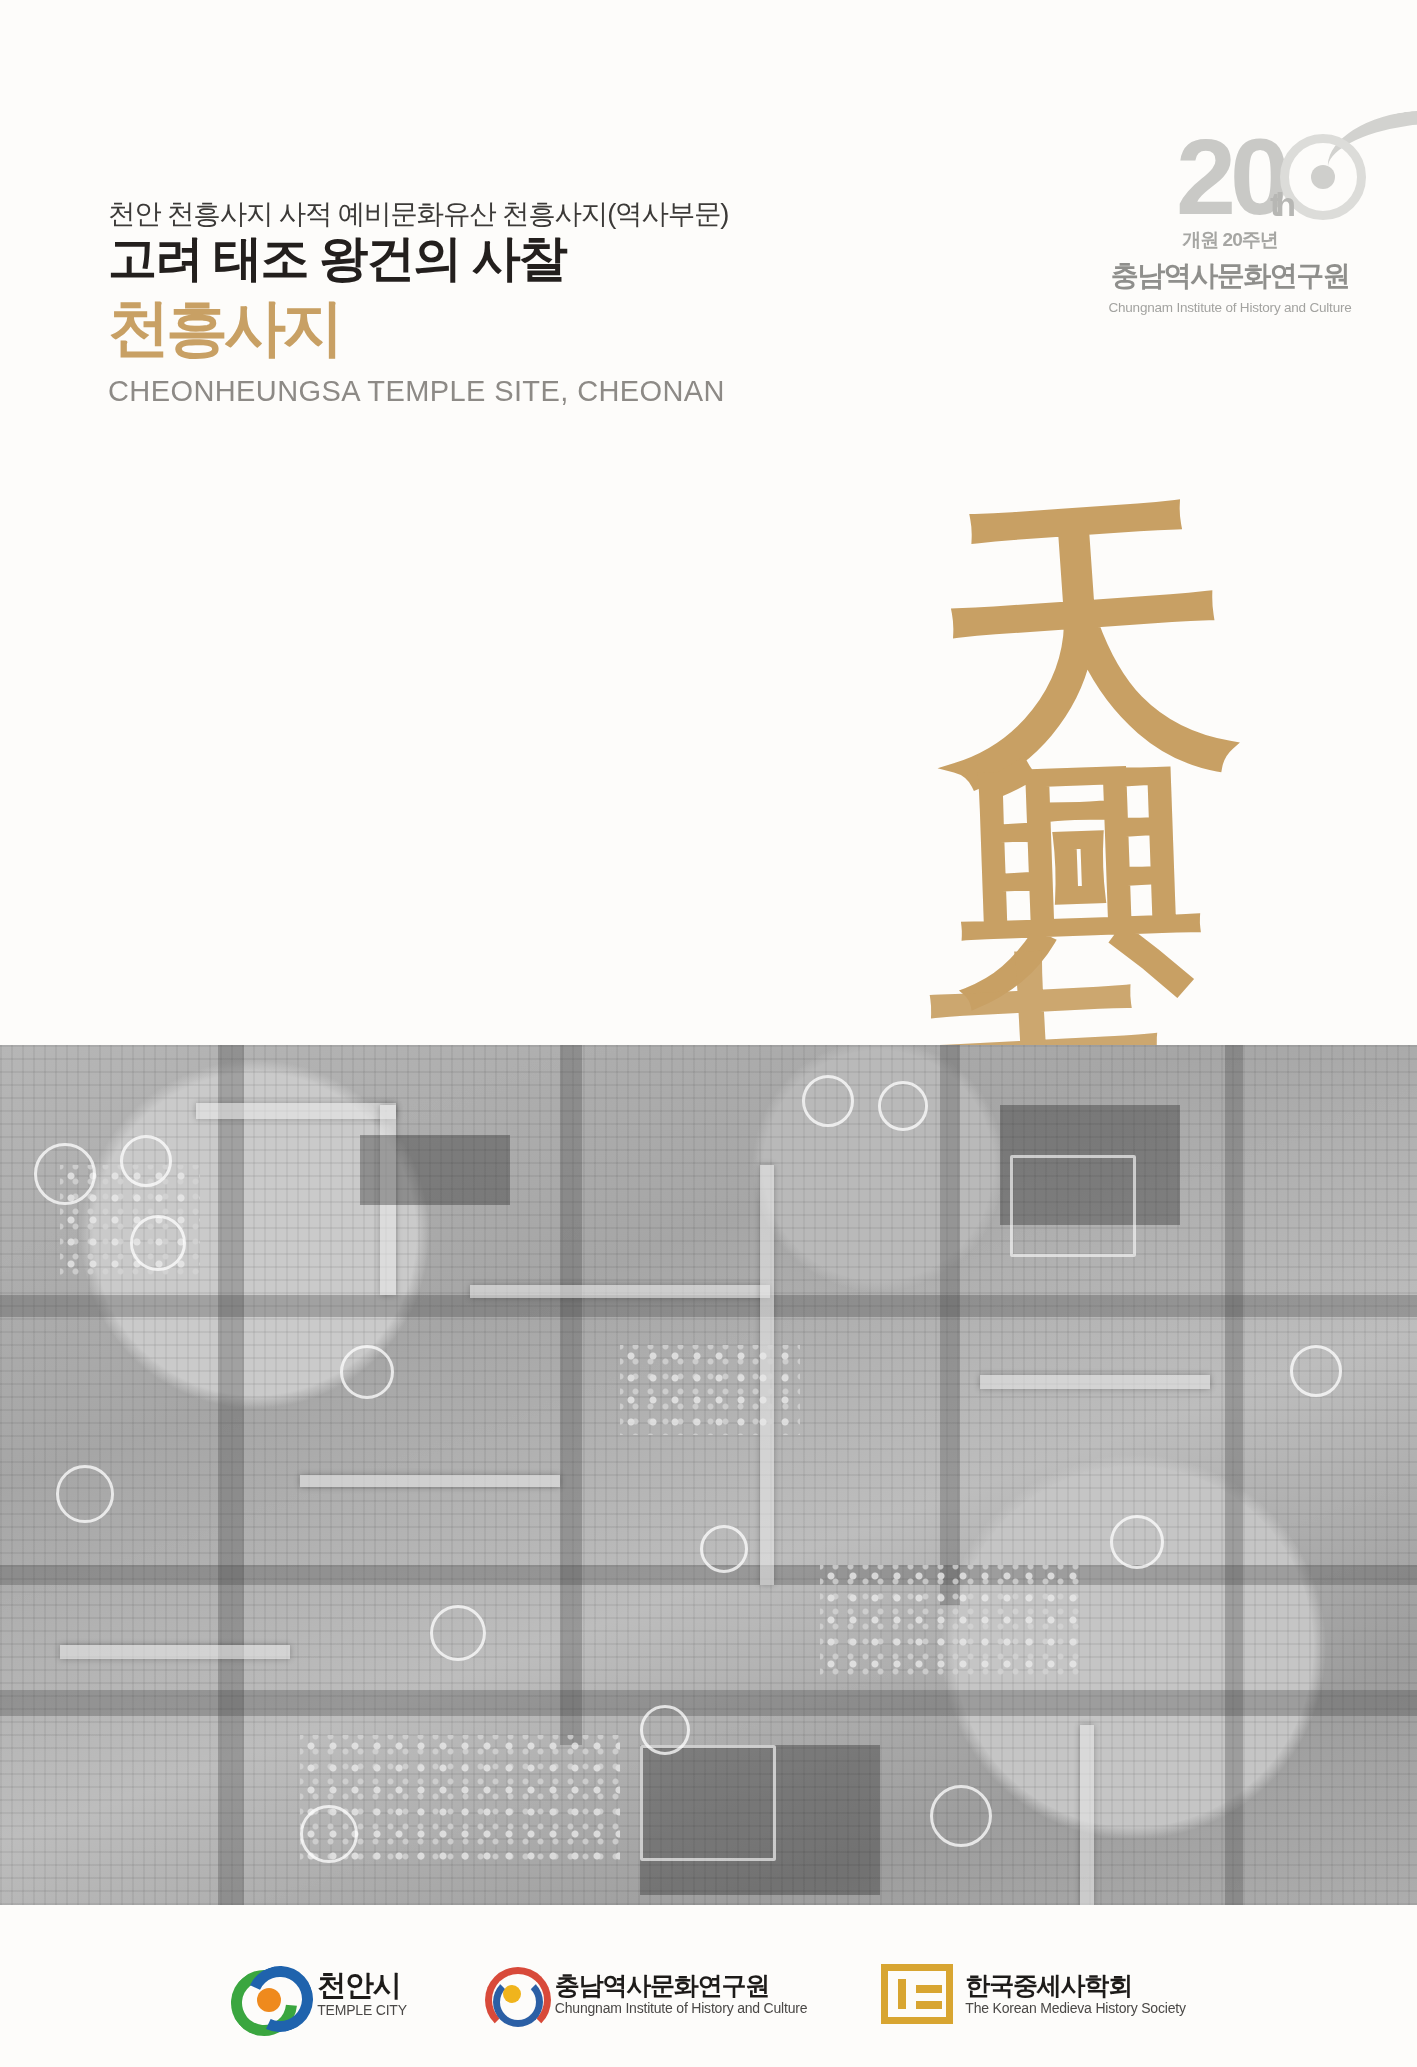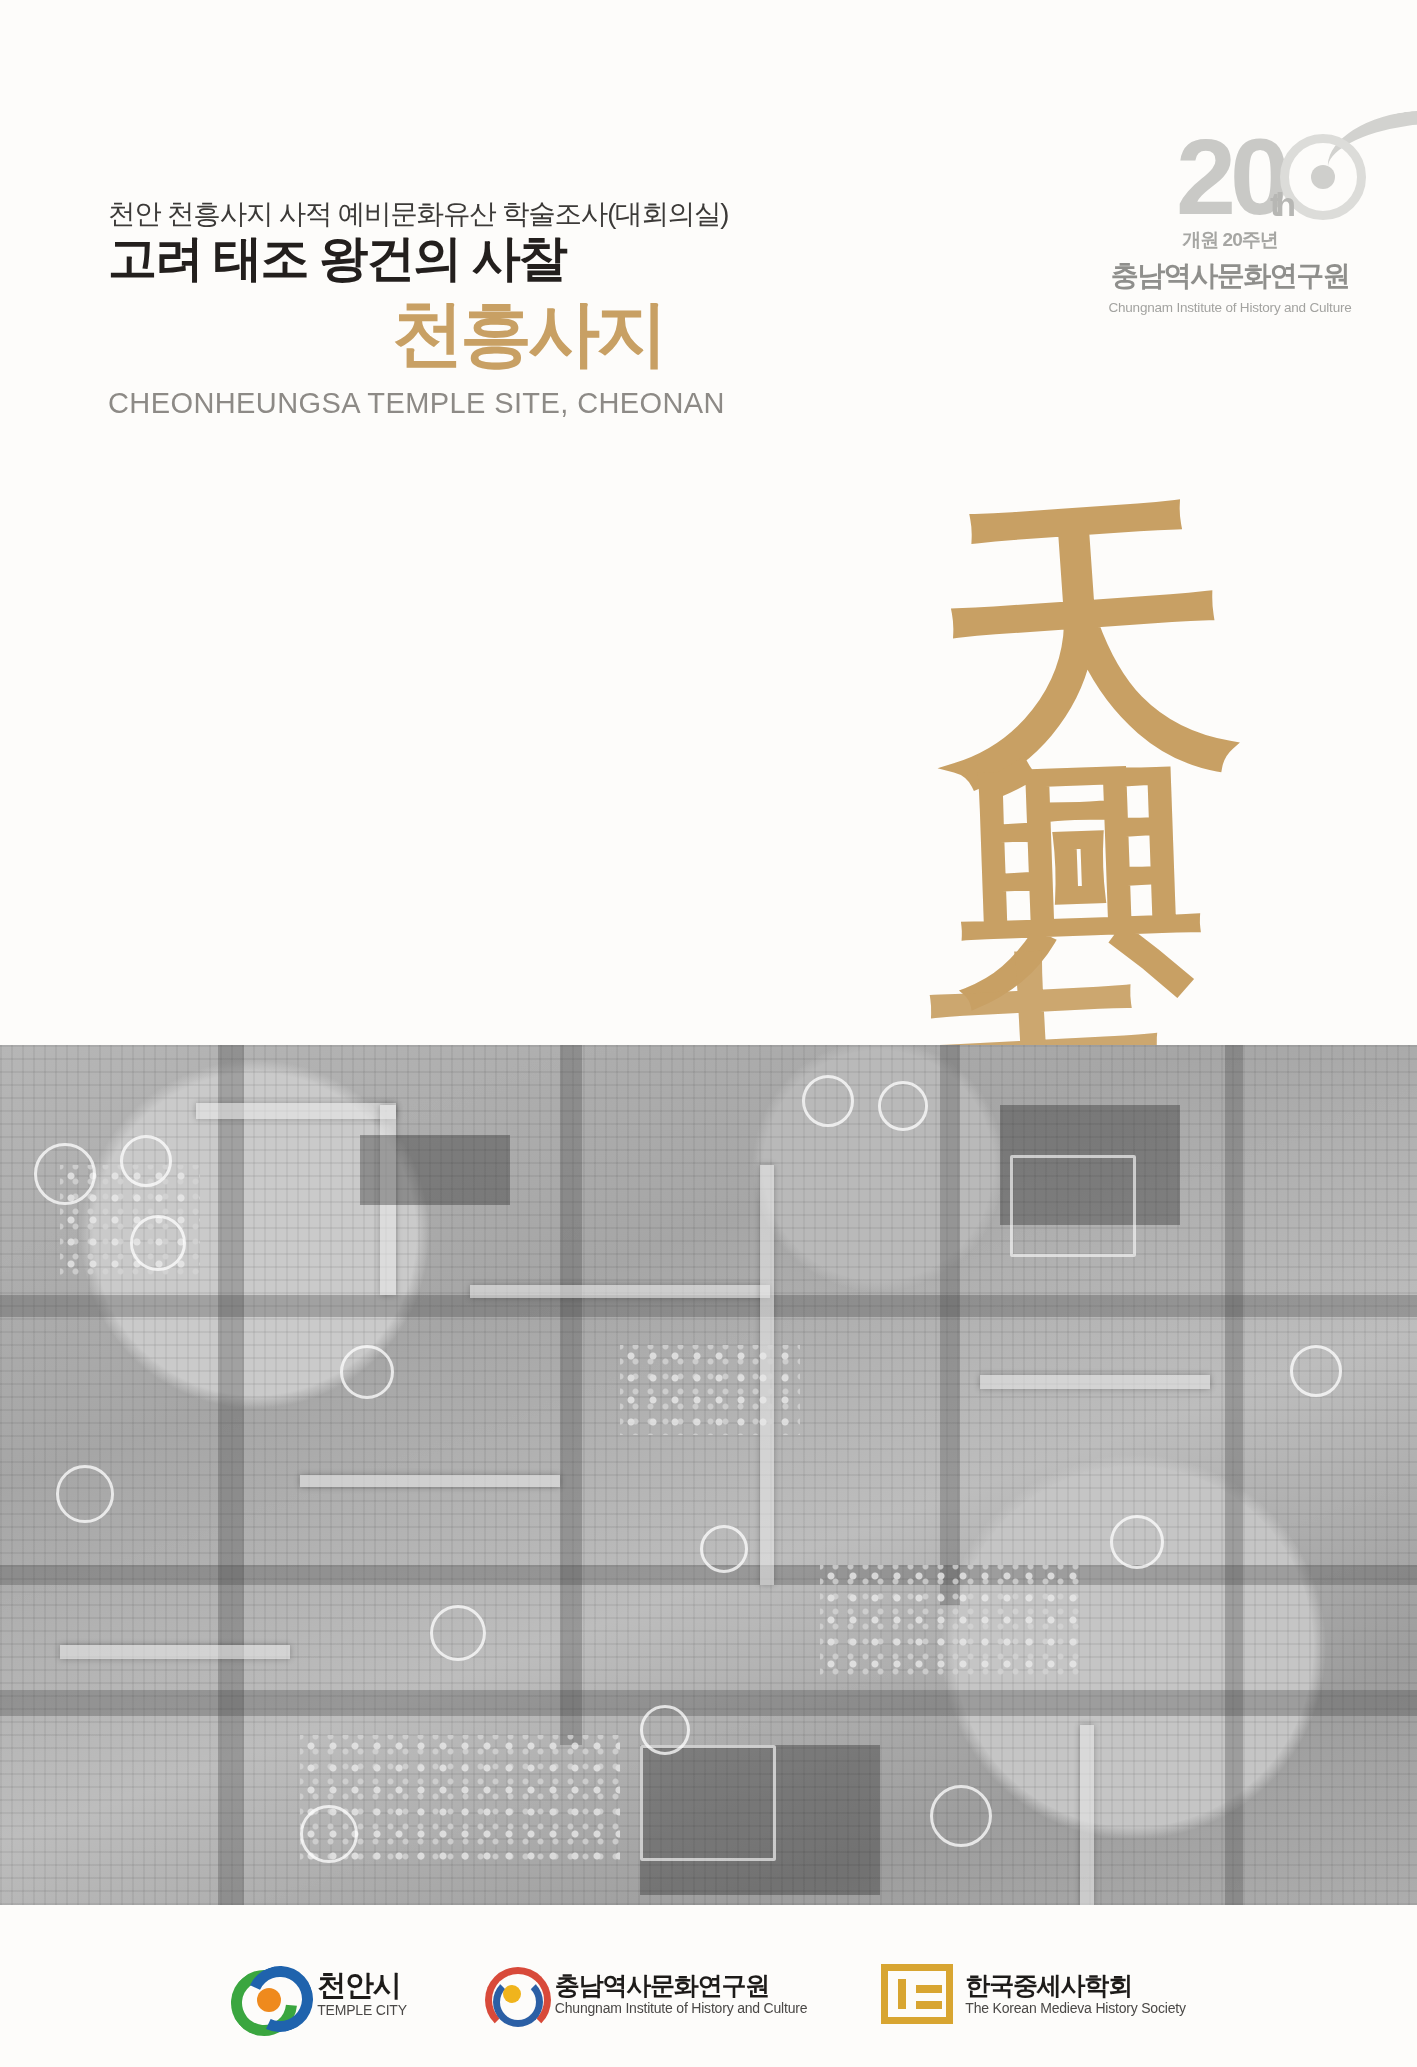--- a/index.html
+++ b/index.html
@@ -110,27 +110,26 @@
     font-weight: normal;
   }
   .title-1 {
     font-size: 49px;
     font-weight: bold;
     color: #231f1d;
     letter-spacing: -2px;
     line-height: 1.1;
   }
   .title-2 {
-    font-size: 72px;
+    font-size: 62px;
     font-weight: bold;
     color: #c8a064;
     letter-spacing: -4px;
     line-height: 1.15;
     margin-top: 6px;
-    text-align: center;
   }
   .title-en {
     font-size: 29px;
     color: #8d8a86;
     letter-spacing: 0.4px;
     margin-top: 12px;
     font-weight: normal;
   }
 
   
@@ -336,21 +335,21 @@
       <span class="anniv-swoosh"></span>
       <span class="anniv-ring"></span>
       <span class="anniv-th">th</span>
     </div>
     <div class="anniv-sub1">개원 20주년</div>
     <div class="anniv-sub2">충남역사문화연구원</div>
     <div class="anniv-sub3">Chungnam Institute of History and Culture</div>
   </div>
 
   <div class="head">
-    <div class="kicker">천안 천흥사지 사적 예비문화유산 학술조사(대회의실)</div>
+    <div class="kicker">천안 천흥사지 사적 예비문화유산 천흥사지(역사부문)</div>
     <div class="title-1">고려 태조 왕건의 사찰</div>
     <div class="title-2">천흥사지</div>
     <div class="title-en">CHEONHEUNGSA TEMPLE SITE, CHEONAN</div>
   </div>
 
 
   <div class="calli">
     <span class="c1">天</span>
     <span class="c2">興</span>
     <span class="c3">寺</span>

